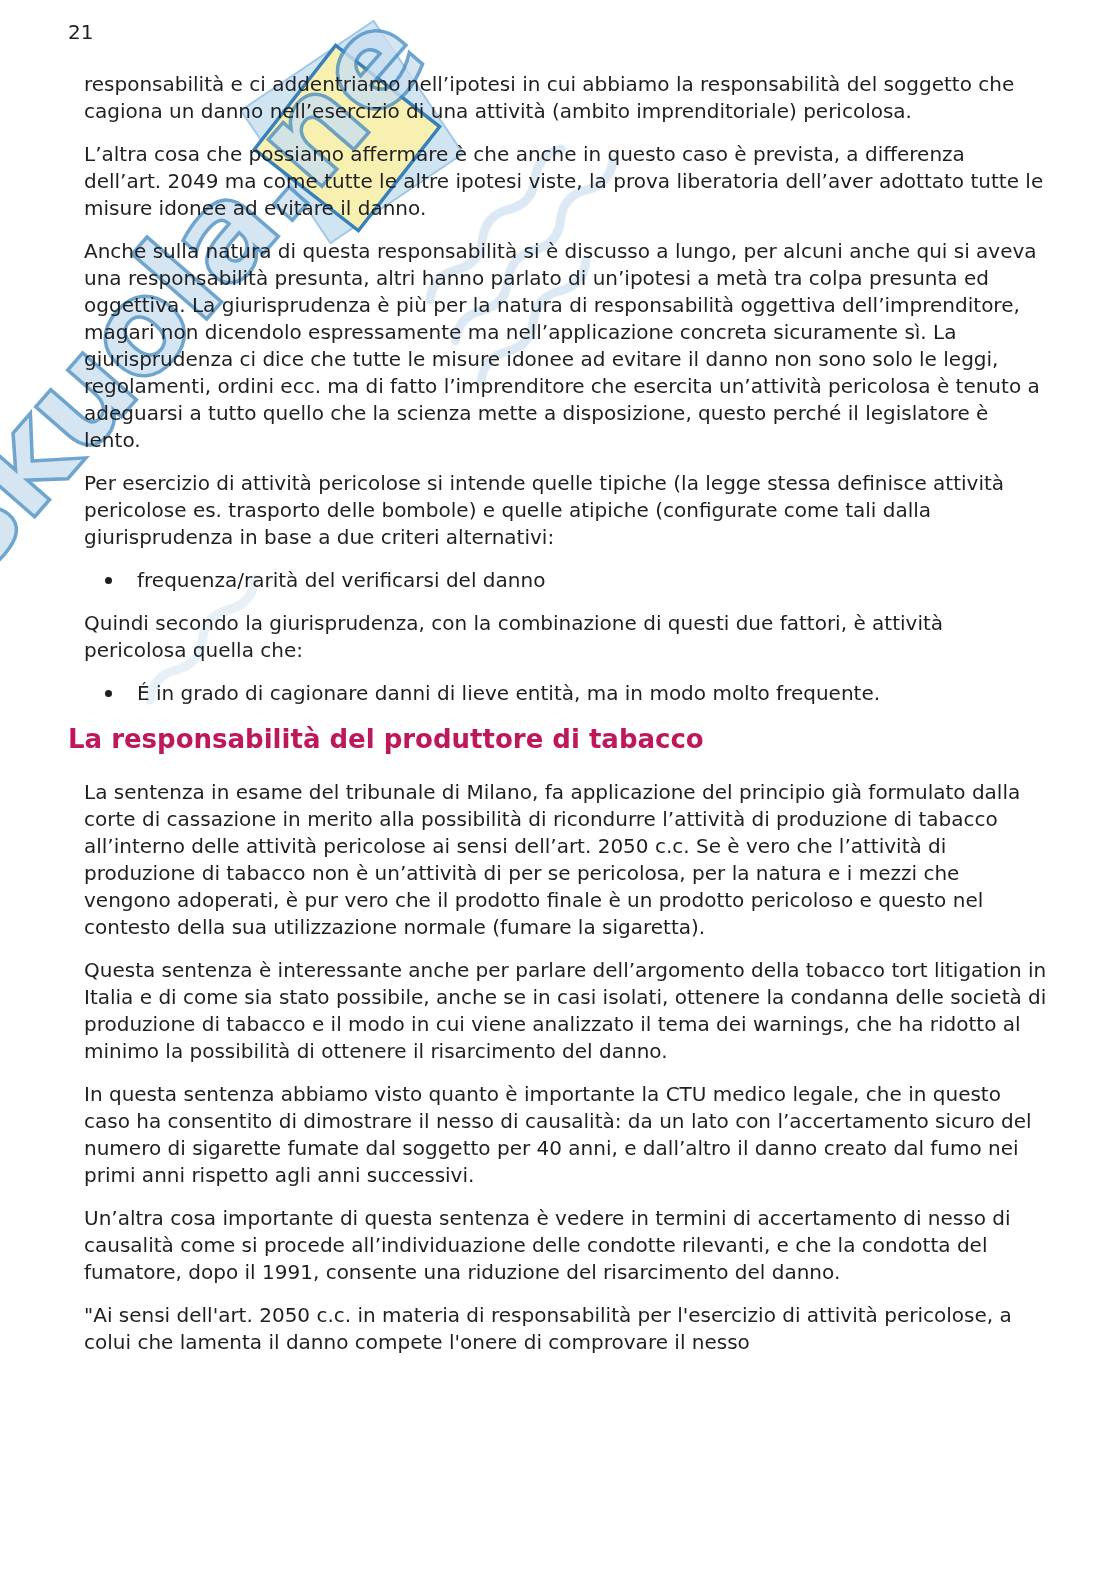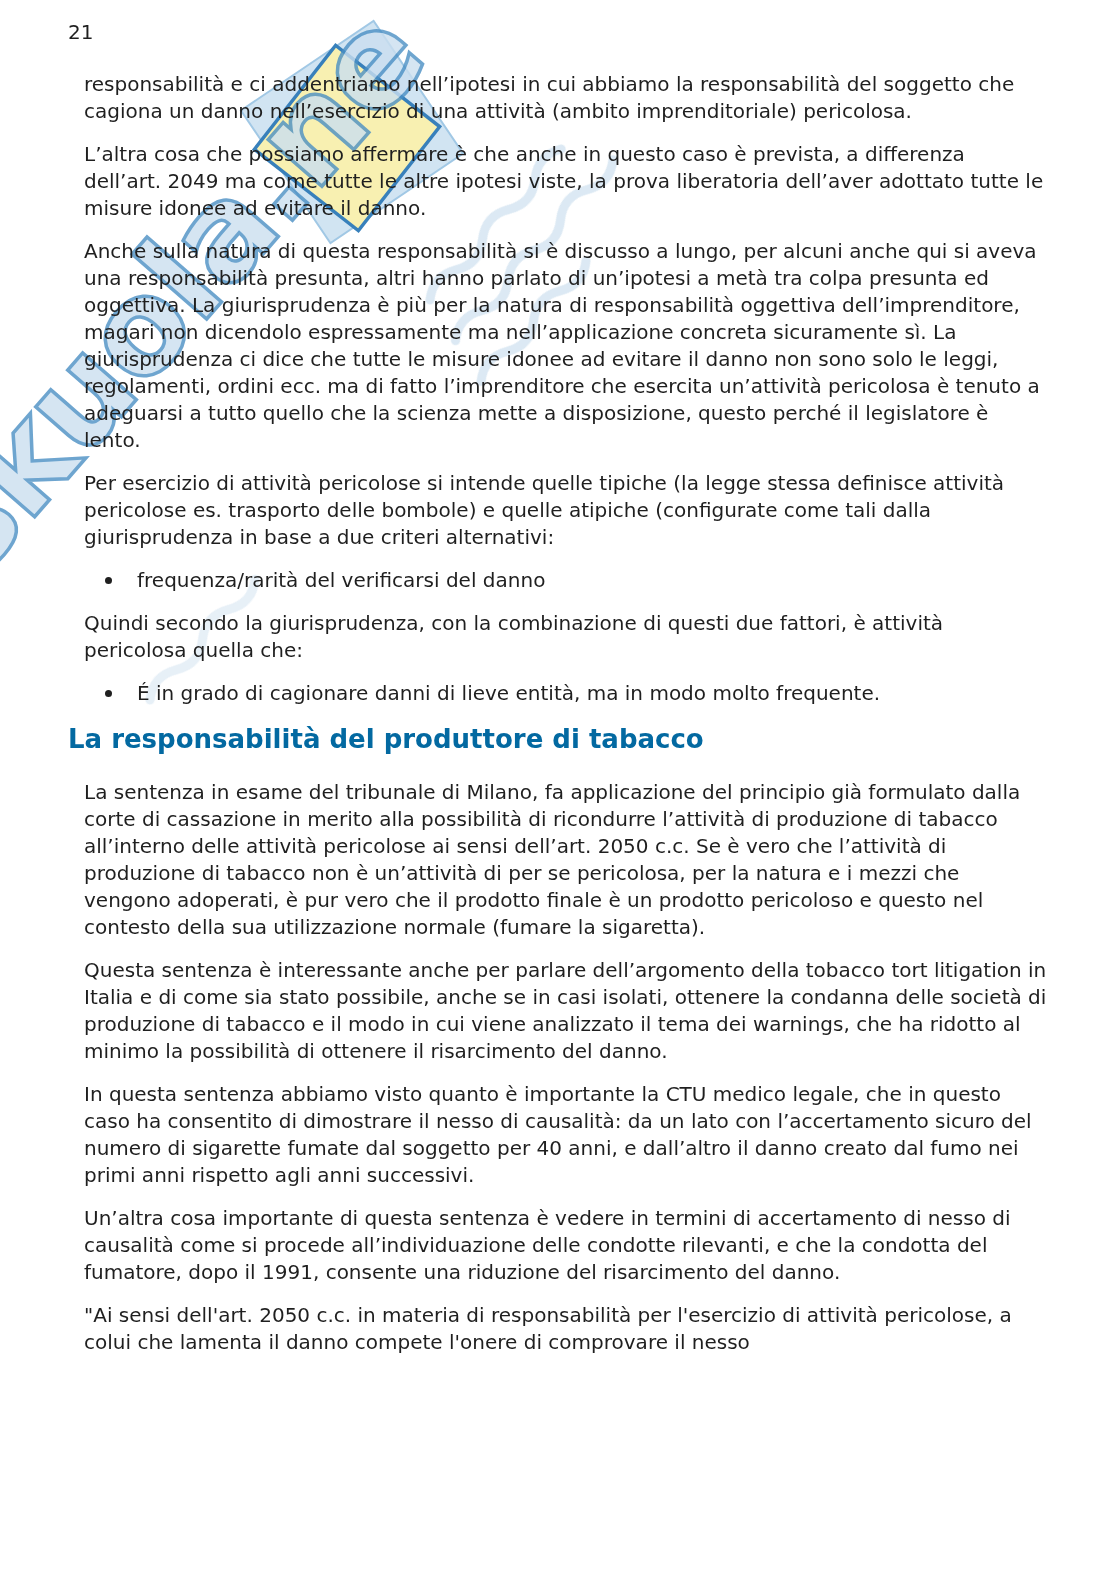--- a/index.html
+++ b/index.html
@@ -28,21 +28,21 @@
     margin:14px 0 14px 0;padding:0 0 0 69px;list-style:none;
   }
   .content li{
     position:relative;font-size:20px;line-height:27px;
   }
   .content li::before{
     content:"";position:absolute;left:-32px;top:10px;
     width:7px;height:7px;border-radius:50%;background:#1f1f1f;
   }
   .content h1{
-    font-size:26px;line-height:36px;font-weight:bold;color:#0369a1;
+    font-size:26px;line-height:36px;font-weight:bold;color:#be185d;
     margin:6px 0 22px 0;
   }
   .u{}
 </style>
 </head>
 <body>
 
 <div class="page">
 
   <svg class="watermark" width="620" height="860" viewBox="0 0 620 860" aria-hidden="true">

